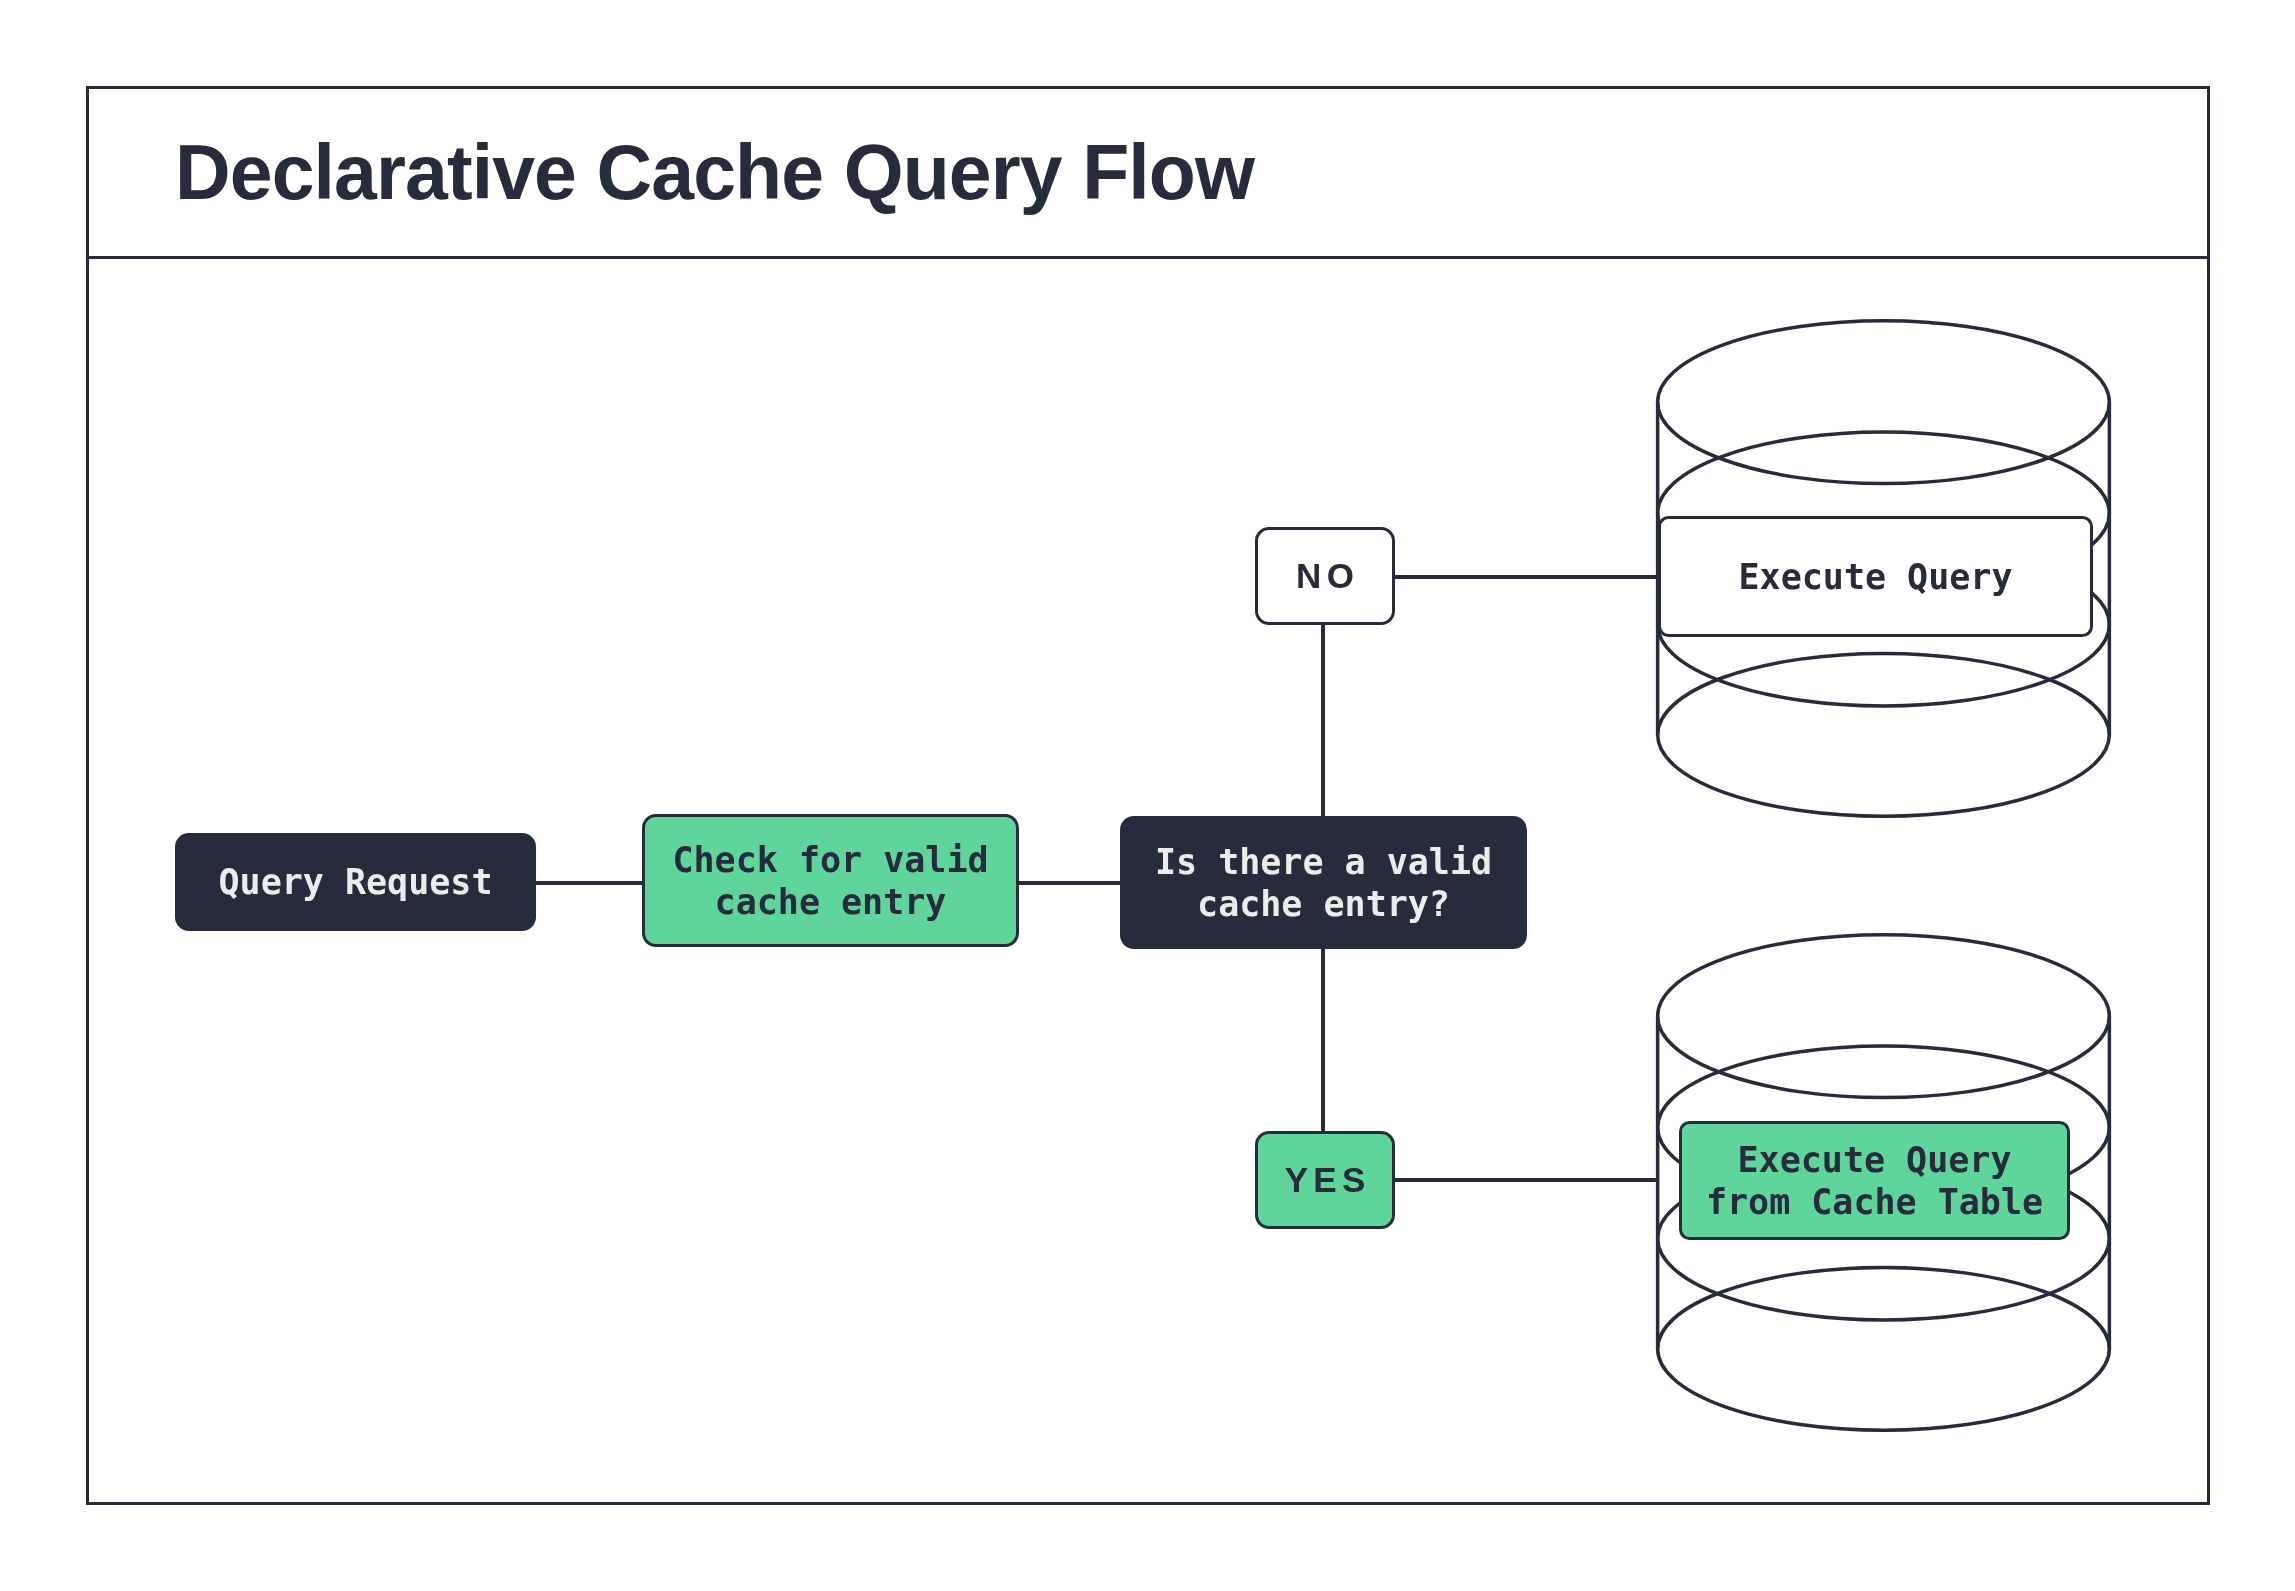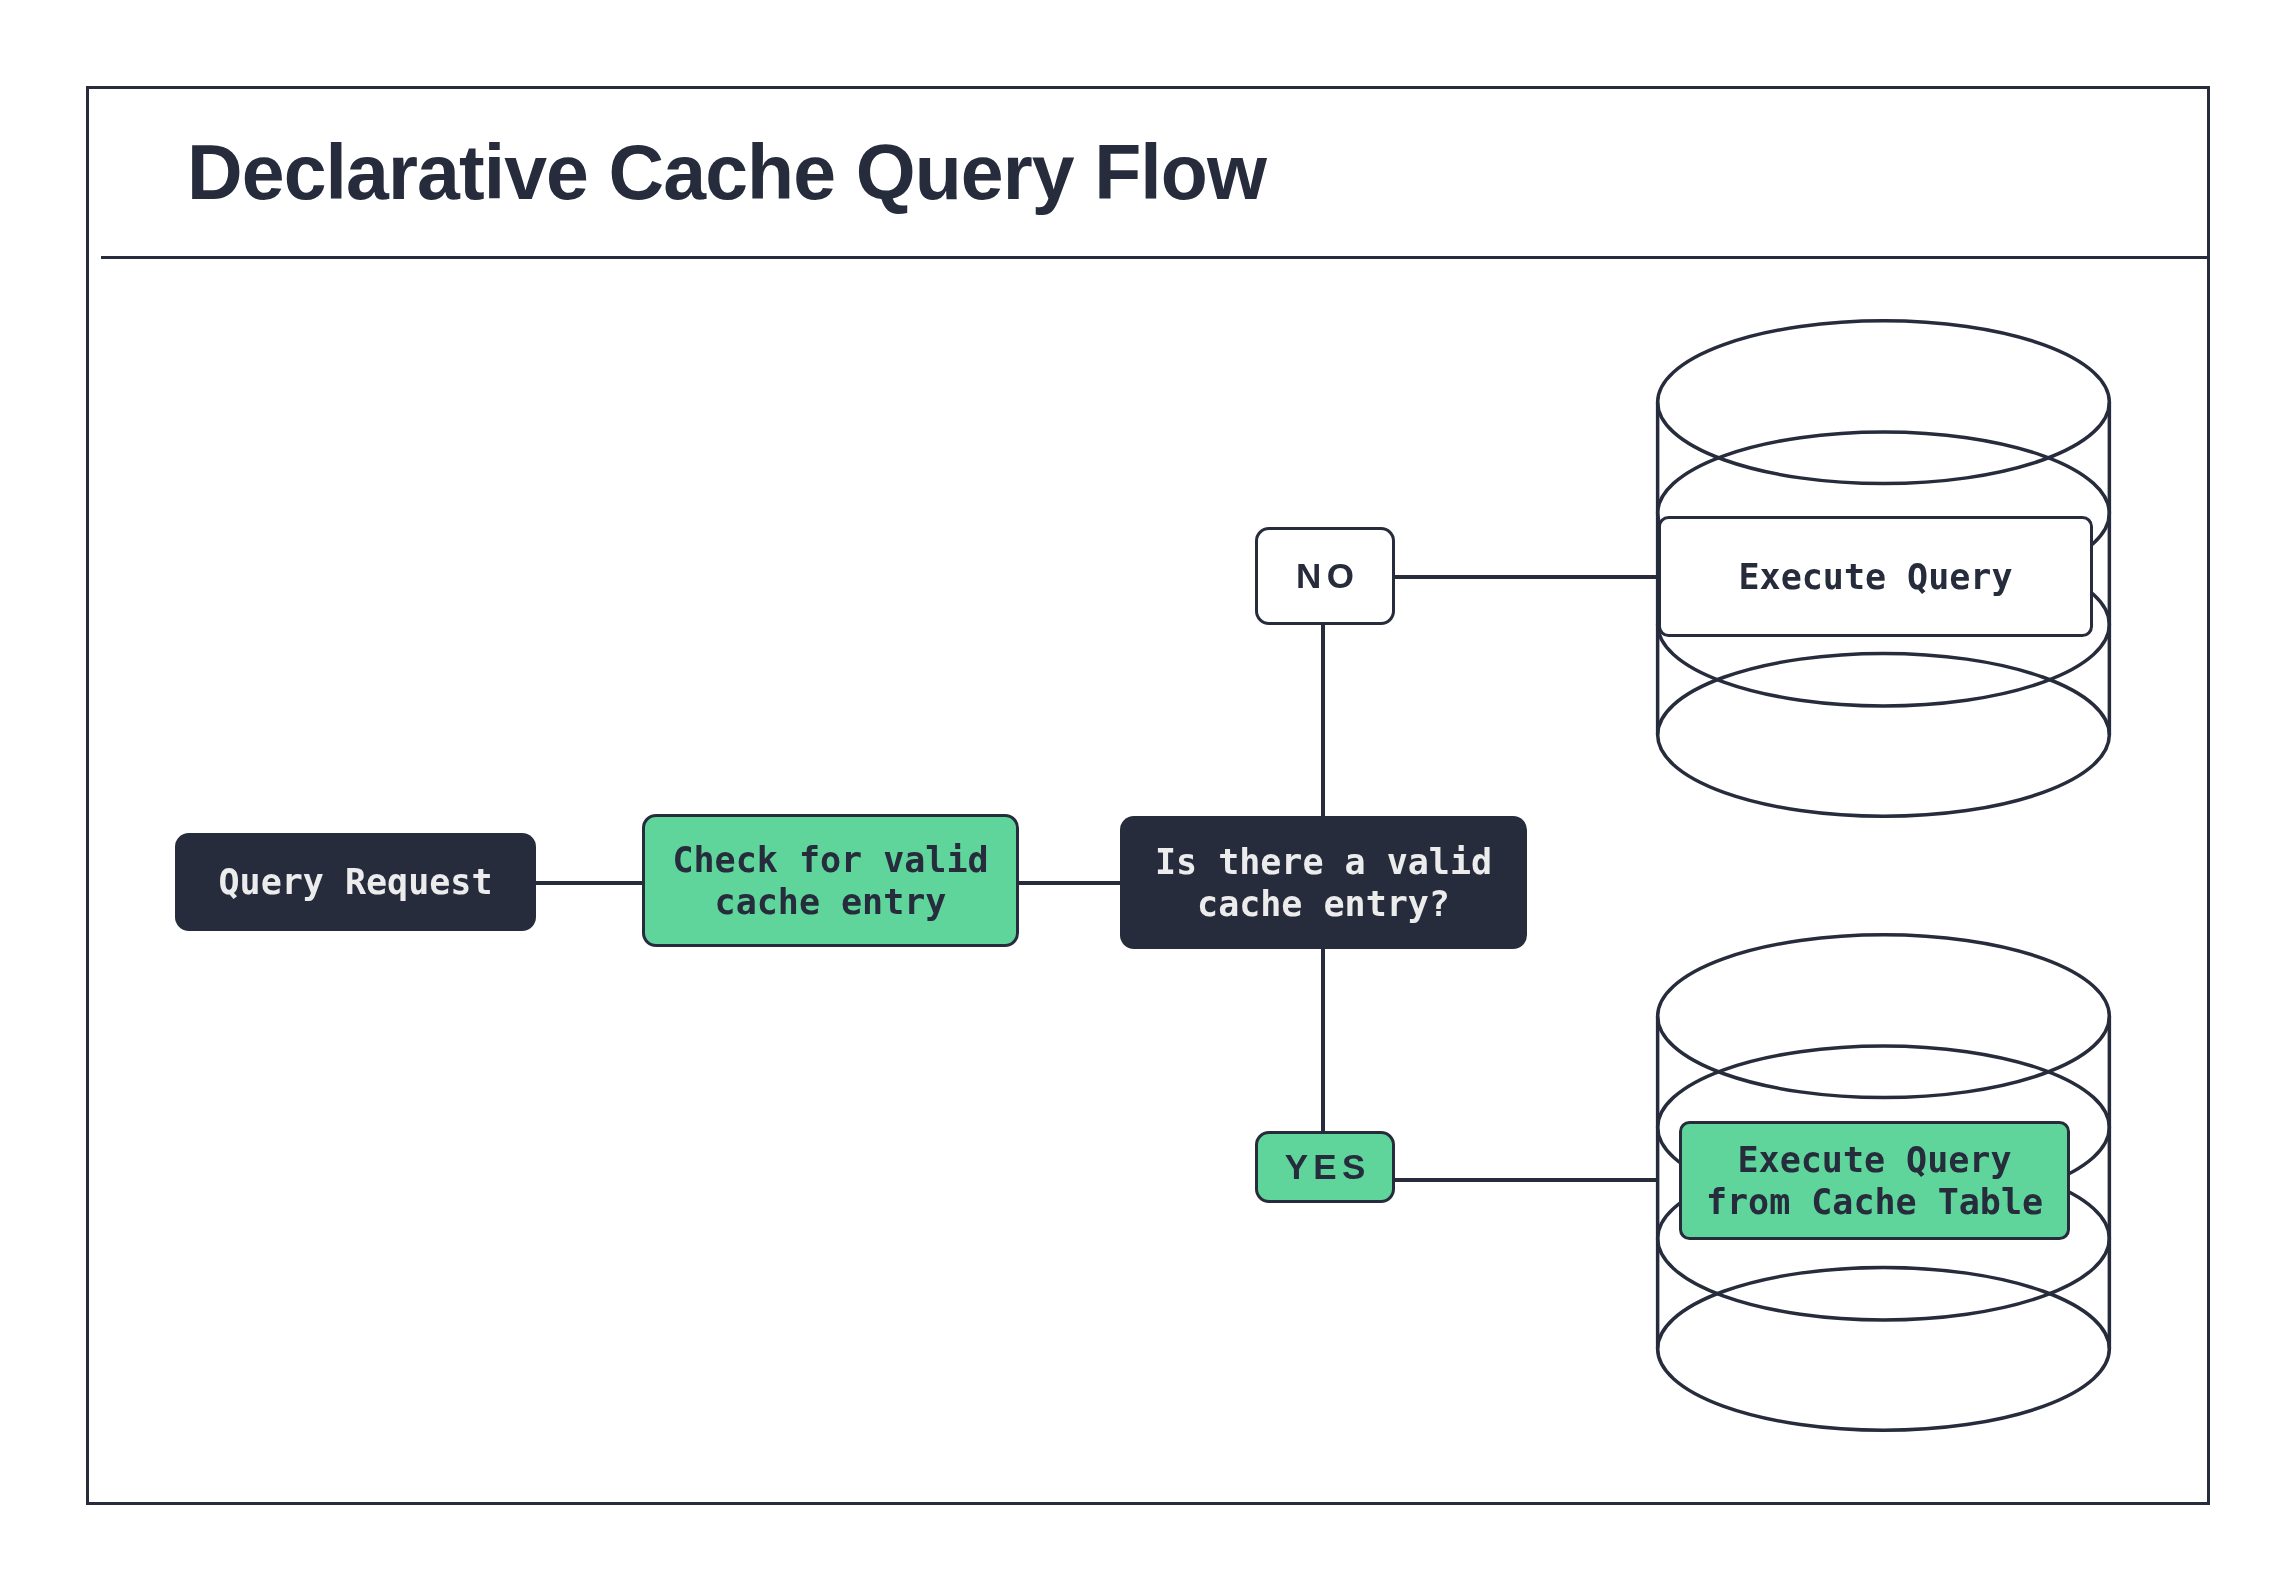--- a/index.html
+++ b/index.html
@@ -14,21 +14,21 @@
   .frame {
     position: absolute;
     left: 86px; top: 86px;
     width: 2124px; height: 1419px;
     border: 3.5px solid #262c3c;
     box-sizing: border-box;
     background: #ffffff;
   }
   .title-bar {
     position: absolute;
-    left: 12px; top: 0; right: 0;
+    left: 0; top: 0; right: 0;
     height: 170px;
     border-bottom: 3.5px solid #262c3c;
     display: flex;
     align-items: center;
     padding-left: 86px;
     box-sizing: border-box;
   }
   .title-bar h1 {
     margin: 0;
     font-family: "Liberation Sans", sans-serif;
@@ -118,21 +118,21 @@
 
   <div class="node green-node" style="left:642px; top:814px; width:377px; height:133px;">
     <span class="line-txt">Check for valid</span>
     <span class="line-txt">cache entry</span>
   </div>
 
   <div class="node white-node branch" style="left:1255px; top:527px; width:140px; height:98px;">
     <span class="line-txt">NO</span>
   </div>
 
-  <div class="node green-sub branch" style="left:1255px; top:1131px; width:140px; height:72px;">
+  <div class="node green-sub branch" style="left:1255px; top:1131px; width:140px; height:98px;">
     <span class="line-txt">YES</span>
   </div>
 
   <div class="node white-node" style="left:1658px; top:516px; width:435px; height:121px;">
     <span class="line-txt">Execute Query</span>
   </div>
 
   <div class="node green-sub" style="left:1679px; top:1121px; width:391px; height:119px;">
     <span class="line-txt">Execute Query</span>
     <span class="line-txt">from Cache Table</span>

